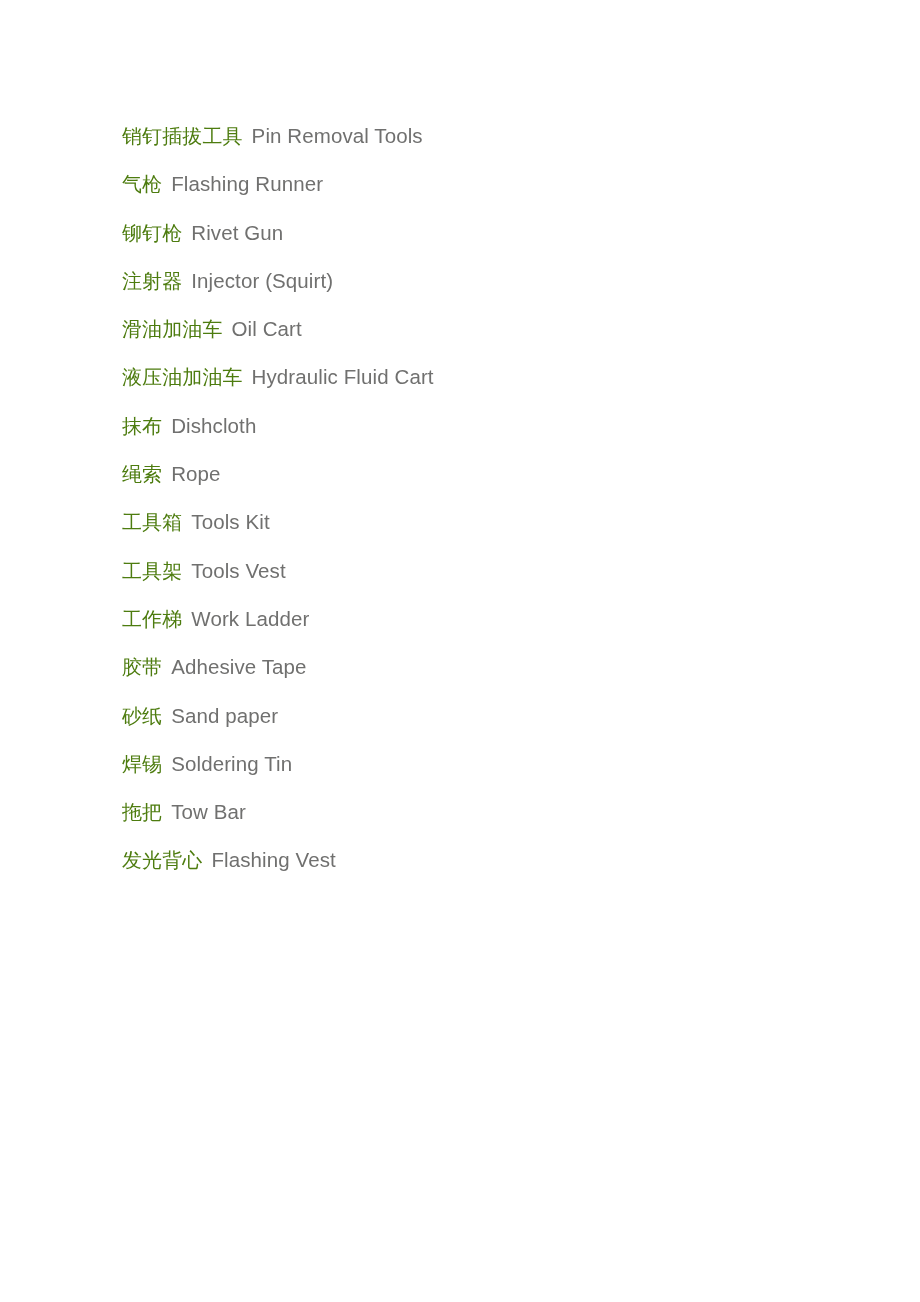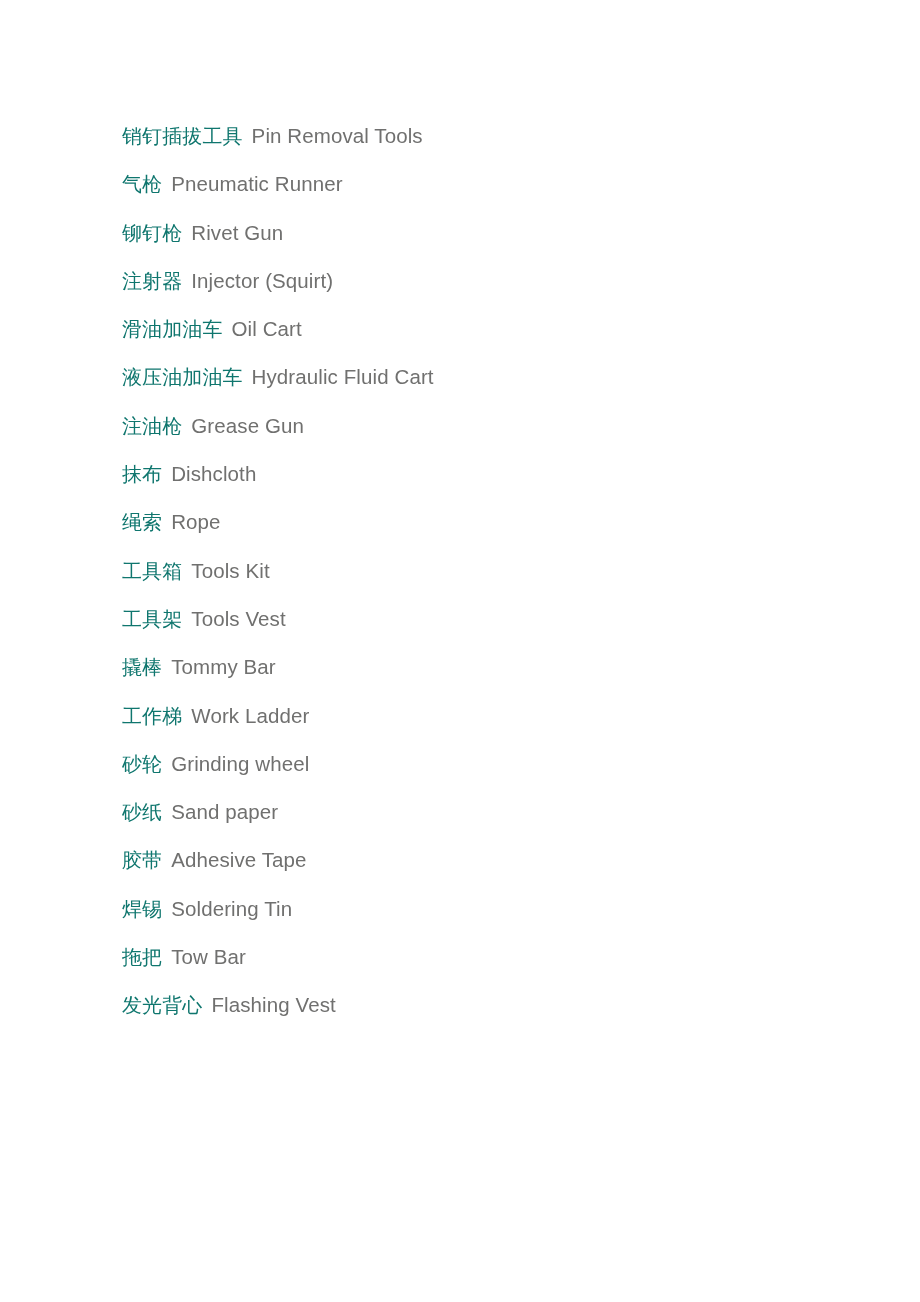--- a/index.html
+++ b/index.html
@@ -35,53 +35,50 @@
     font-family: "Liberation Sans", "DejaVu Sans", sans-serif;
     font-size: 20px;
     font-weight: 400;
     color: #70706f;
     letter-spacing: 0.1px;
   }
 
   .term-zh {
     font-family: Liberation Mono, monospace;
     font-size: 20px;
-    color: #0f766e;
+    color: #4d7c0f;
     margin-top: 44px;
   }
 
   .term-gap {
     display: inline-block;
     width: 9px;
   }
 
   .term-en {
     font-family: "Liberation Sans", "DejaVu Sans", sans-serif;
     font-size: 20.5px;
     color: #70706f;
   }
 </style>
 </head>
 <body>
 
 <div class="page">
   <ul class="glossary-list" id="glossary-list">
       <li class="glossary-entry"><span class="term-zh">销钉插拔工具</span><span class="term-gap"></span><span class="term-en">Pin Removal Tools</span></li>
-      <li class="glossary-entry"><span class="term-zh">气枪</span><span class="term-gap"></span><span class="term-en">Pneumatic Runner</span></li>
+      <li class="glossary-entry"><span class="term-zh">气枪</span><span class="term-gap"></span><span class="term-en">Flashing Runner</span></li>
       <li class="glossary-entry"><span class="term-zh">铆钉枪</span><span class="term-gap"></span><span class="term-en">Rivet Gun</span></li>
       <li class="glossary-entry"><span class="term-zh">注射器</span><span class="term-gap"></span><span class="term-en">Injector (Squirt)</span></li>
       <li class="glossary-entry"><span class="term-zh">滑油加油车</span><span class="term-gap"></span><span class="term-en">Oil Cart</span></li>
       <li class="glossary-entry"><span class="term-zh">液压油加油车</span><span class="term-gap"></span><span class="term-en">Hydraulic Fluid Cart</span></li>
-      <li class="glossary-entry"><span class="term-zh">注油枪</span><span class="term-gap"></span><span class="term-en">Grease Gun</span></li>
       <li class="glossary-entry"><span class="term-zh">抹布</span><span class="term-gap"></span><span class="term-en">Dishcloth</span></li>
       <li class="glossary-entry"><span class="term-zh">绳索</span><span class="term-gap"></span><span class="term-en">Rope</span></li>
       <li class="glossary-entry"><span class="term-zh">工具箱</span><span class="term-gap"></span><span class="term-en">Tools Kit</span></li>
       <li class="glossary-entry"><span class="term-zh">工具架</span><span class="term-gap"></span><span class="term-en">Tools Vest</span></li>
-      <li class="glossary-entry"><span class="term-zh">撬棒</span><span class="term-gap"></span><span class="term-en">Tommy Bar</span></li>
       <li class="glossary-entry"><span class="term-zh">工作梯</span><span class="term-gap"></span><span class="term-en">Work Ladder</span></li>
-      <li class="glossary-entry"><span class="term-zh">砂轮</span><span class="term-gap"></span><span class="term-en">Grinding wheel</span></li>
+      <li class="glossary-entry"><span class="term-zh">胶带</span><span class="term-gap"></span><span class="term-en">Adhesive Tape</span></li>
       <li class="glossary-entry"><span class="term-zh">砂纸</span><span class="term-gap"></span><span class="term-en">Sand paper</span></li>
-      <li class="glossary-entry"><span class="term-zh">胶带</span><span class="term-gap"></span><span class="term-en">Adhesive Tape</span></li>
       <li class="glossary-entry"><span class="term-zh">焊锡</span><span class="term-gap"></span><span class="term-en">Soldering Tin</span></li>
       <li class="glossary-entry"><span class="term-zh">拖把</span><span class="term-gap"></span><span class="term-en">Tow Bar</span></li>
       <li class="glossary-entry"><span class="term-zh">发光背心</span><span class="term-gap"></span><span class="term-en">Flashing Vest</span></li>
     </ul>
 </div>
 
 </body></html>

